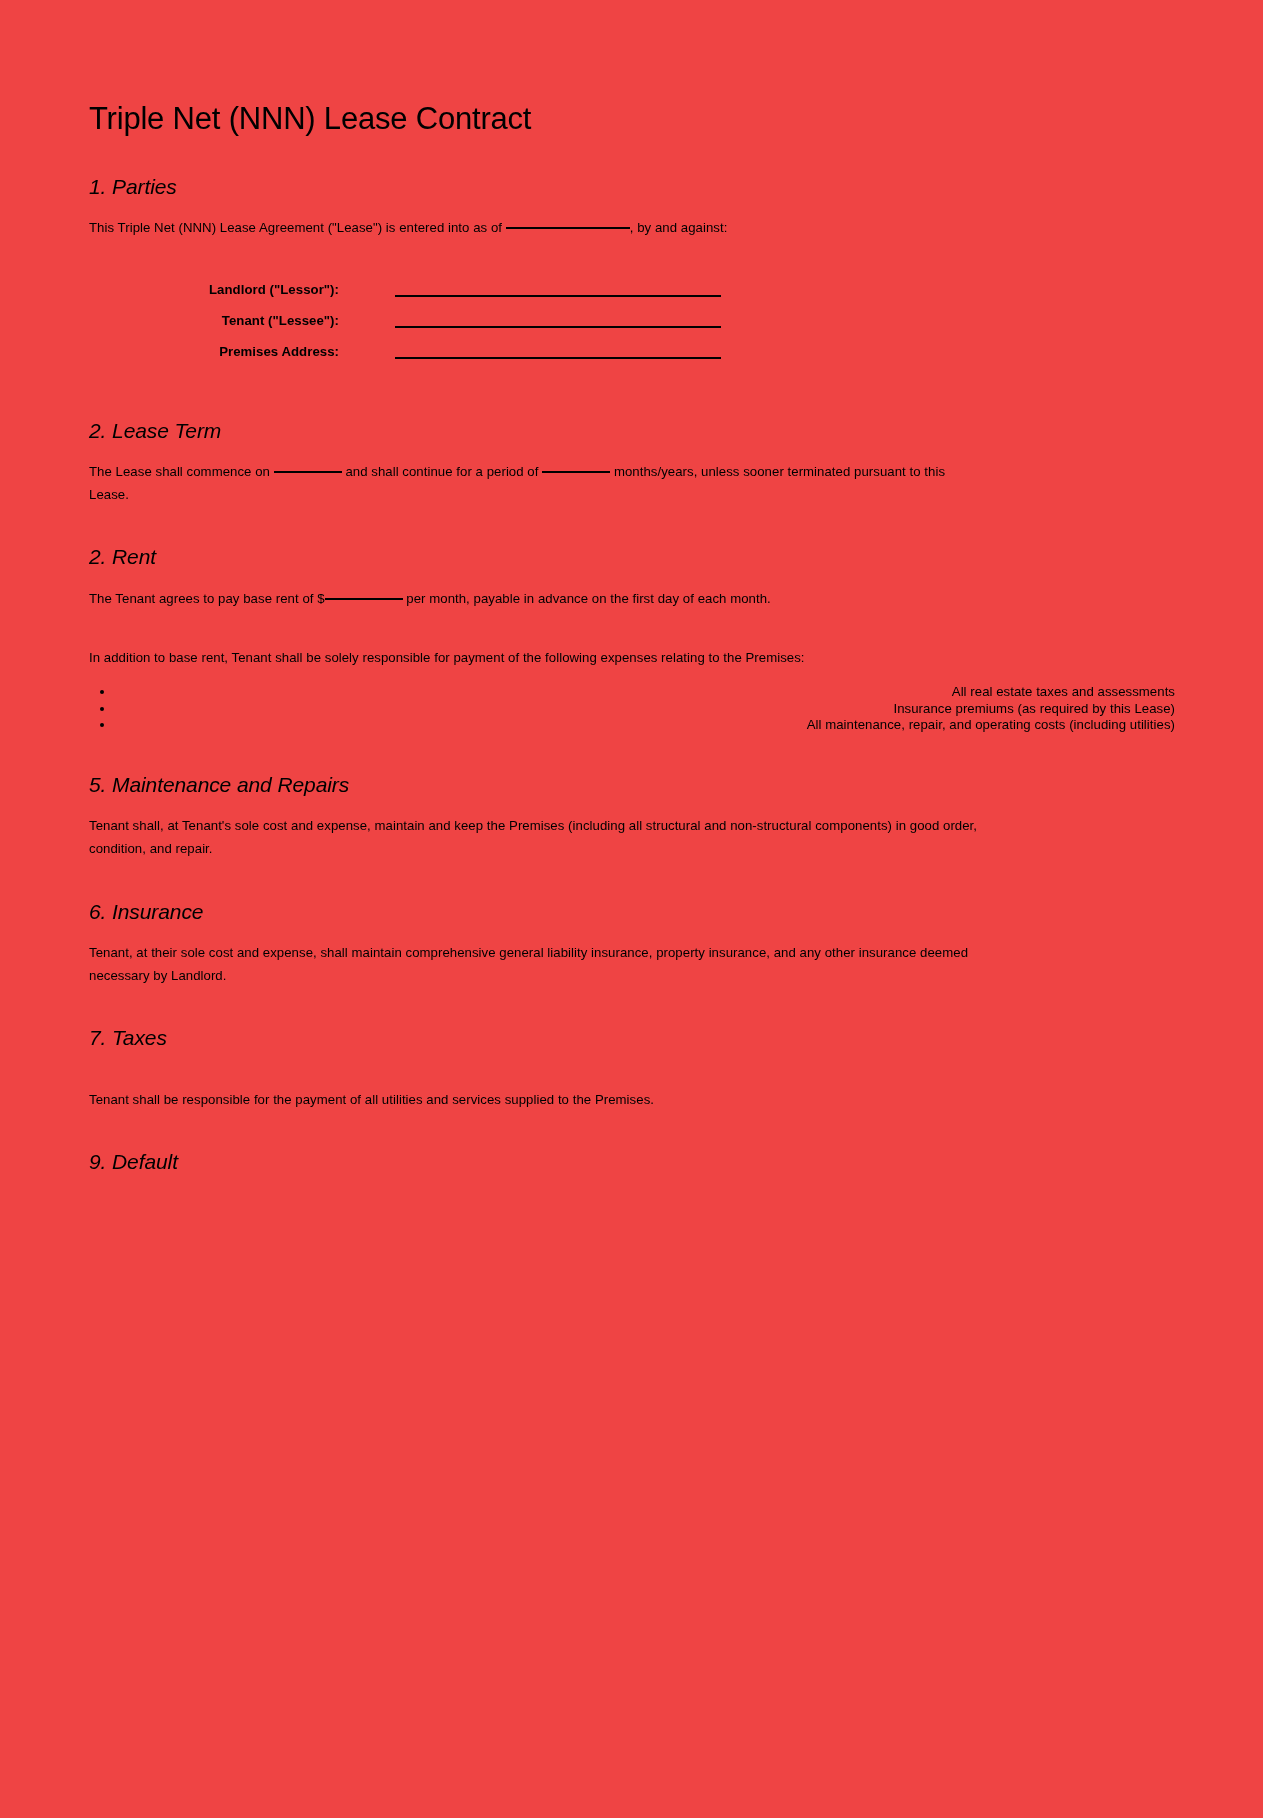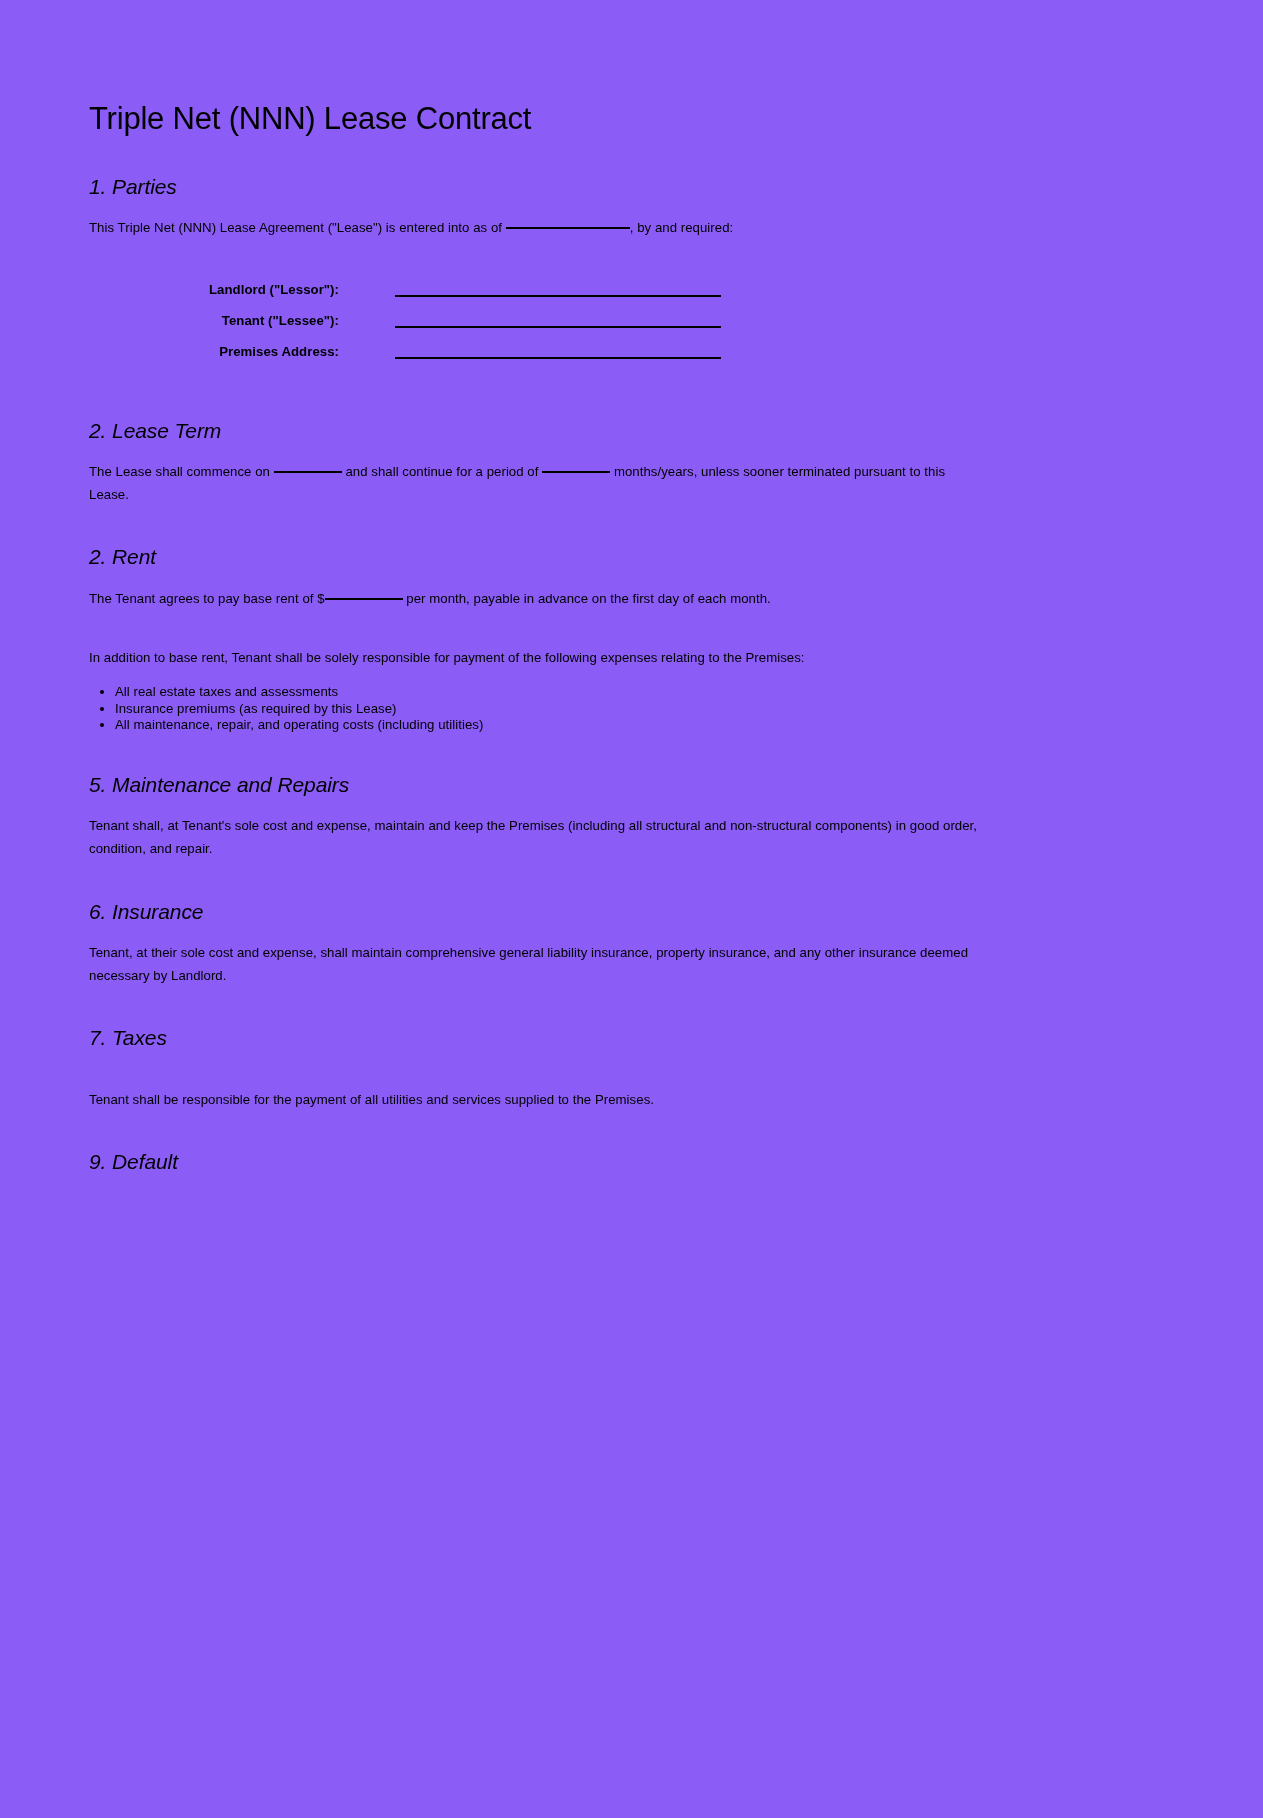--- a/index.html
+++ b/index.html
@@ -12,21 +12,21 @@
     width: 1263px;
     height: 1818px;
     font-family: "Liberation Sans", "DejaVu Sans", sans-serif;
     color: #000000;
     -webkit-font-smoothing: antialiased;
   }
   .page {
     position: relative;
     width: 1263px;
     height: 1818px;
-    background: #8b5cf6;
+    background: #ef4444;
     box-sizing: border-box;
     padding: 100px 88px 0 89px;
   }
   .doc-title {
     font-size: 31px;
     font-weight: 400;
     line-height: 1.25;
     margin: 0 0 34px 0;
     letter-spacing: -0.2px;
   }
@@ -87,41 +87,42 @@
   .party-rule {
     display: block;
     border-bottom: 2px solid #000;
     width: 326px;
     height: 14px;
   }
   ul.bullets {
     margin: 14px 0 0 0;
     padding-left: 26px;
     list-style-type: disc;
+    text-align: right;
   }
   ul.bullets li {
     font-size: 13.2px;
     line-height: 1.26;
     margin: 0;
     padding: 0;
     letter-spacing: 0.05px;
   }
   .mt-sec { margin-top: 37px; }
   .mt-sec-lg { margin-top: 58px; }
 </style>
 </head>
 <body>
 
 <div class="page">
 
   <h1 class="doc-title">Triple Net (NNN) Lease Contract</h1>
 
   <div class="section">
     <h2 class="section-heading">1. Parties</h2>
-    <p class="body-text"><span>This Triple Net (NNN) Lease Agreement ("Lease") is entered into as of</span> <span class="fill-line fill-date"></span><span>, by and required:</span></p>
+    <p class="body-text"><span>This Triple Net (NNN) Lease Agreement ("Lease") is entered into as of</span> <span class="fill-line fill-date"></span><span>, by and against:</span></p>
 
     <table class="parties">
       <tbody>
         <tr>
           <td class="party-label">Landlord ("Lessor"):</td>
           <td class="party-spacer"></td>
           <td class="party-blank">
               <span class="party-rule"></span>
             </td>
         </tr>

